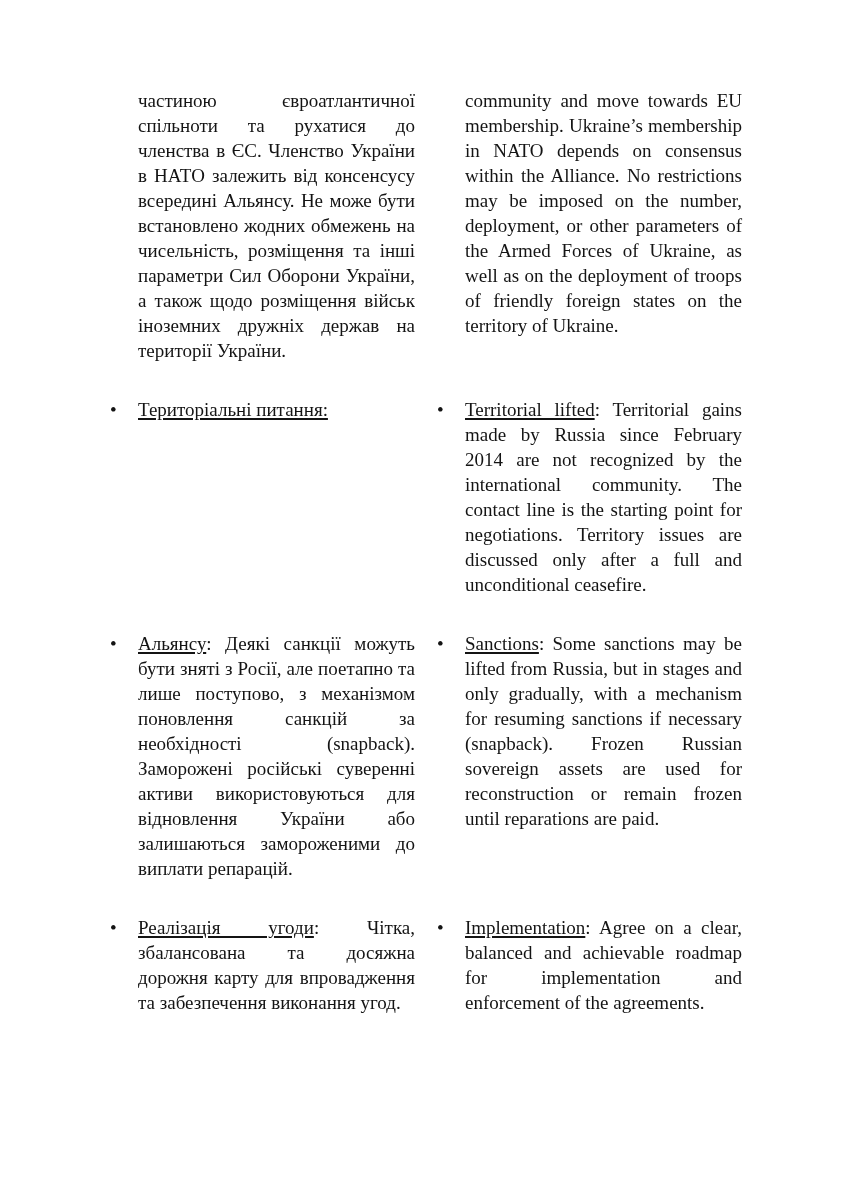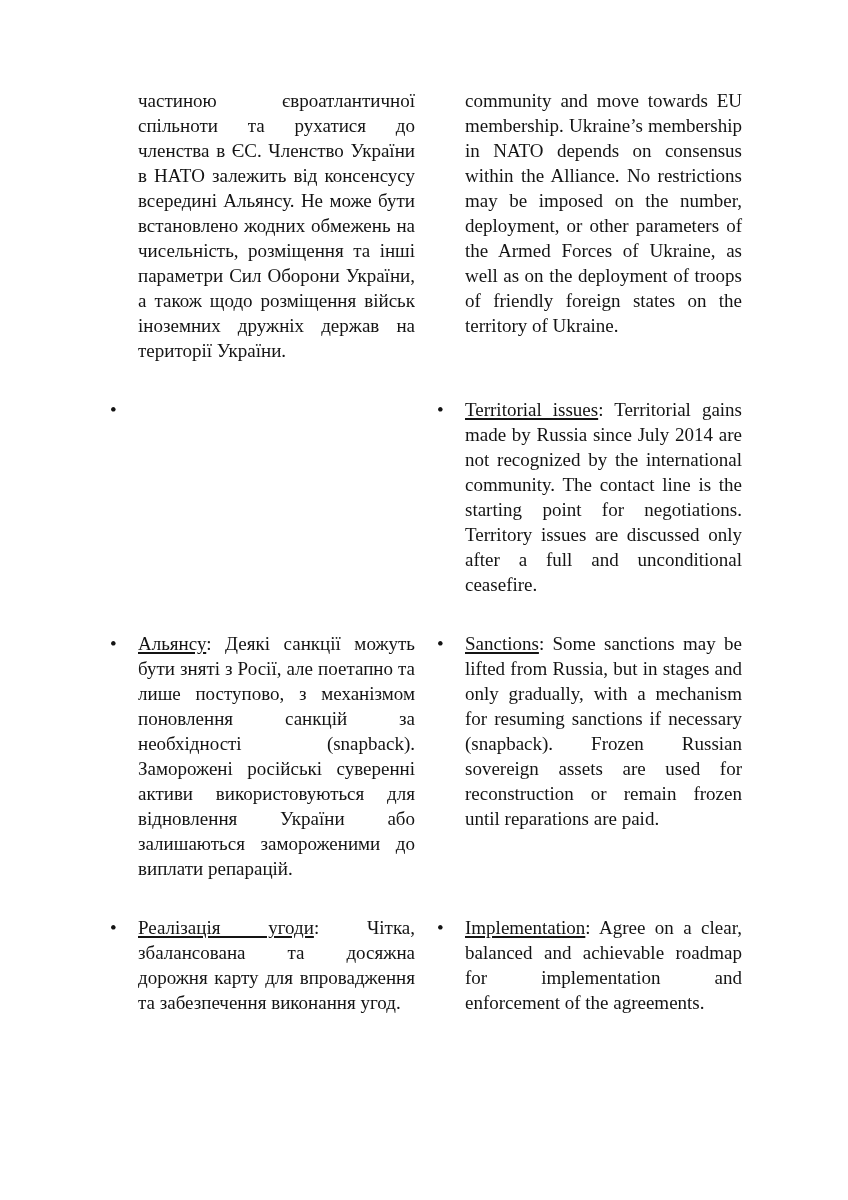--- a/index.html
+++ b/index.html
@@ -62,25 +62,25 @@
     </div>
     <div class="cell right">
       <span class="bullet-cell"></span>
       <p class="text">community and move towards EU membership. Ukraine’s membership in NATO depends on consensus within the Alliance. No restrictions may be imposed on the number, deployment, or other parameters of the Armed Forces of Ukraine, as well as on the deployment of troops of friendly foreign states on the territory of Ukraine.</p>
     </div>
   </div>
 
   <div class="row">
     <div class="cell left">
       <span class="bullet-cell">•</span>
-      <p class="text"><span></span></p>
+      <p class="text"><span class="term block">Територіальні питання:</span><span></span></p>
     </div>
     <div class="cell right">
       <span class="bullet-cell">•</span>
-      <p class="text"><span class="term">Territorial issues</span><span>: </span><span>Territorial gains made by Russia since July 2014 are not recognized by the international community. The contact line is the starting point for negotiations. Territory issues are discussed only after a full and unconditional ceasefire.</span></p>
+      <p class="text"><span class="term">Territorial lifted</span><span>: </span><span>Territorial gains made by Russia since February 2014 are not recognized by the international community. The contact line is the starting point for negotiations. Territory issues are discussed only after a full and unconditional ceasefire.</span></p>
     </div>
   </div>
 
   <div class="row">
     <div class="cell left">
       <span class="bullet-cell">•</span>
       <p class="text"><span class="term">Альянсу</span><span>: </span><span>Деякі санкції можуть бути зняті з Росії, але поетапно та лише поступово, з механізмом поновлення санкцій за необхідності (snapback). Заморожені російські суверенні активи використовуються для відновлення України або залишаються замороженими до виплати репарацій.</span></p>
     </div>
     <div class="cell right">
       <span class="bullet-cell">•</span>

